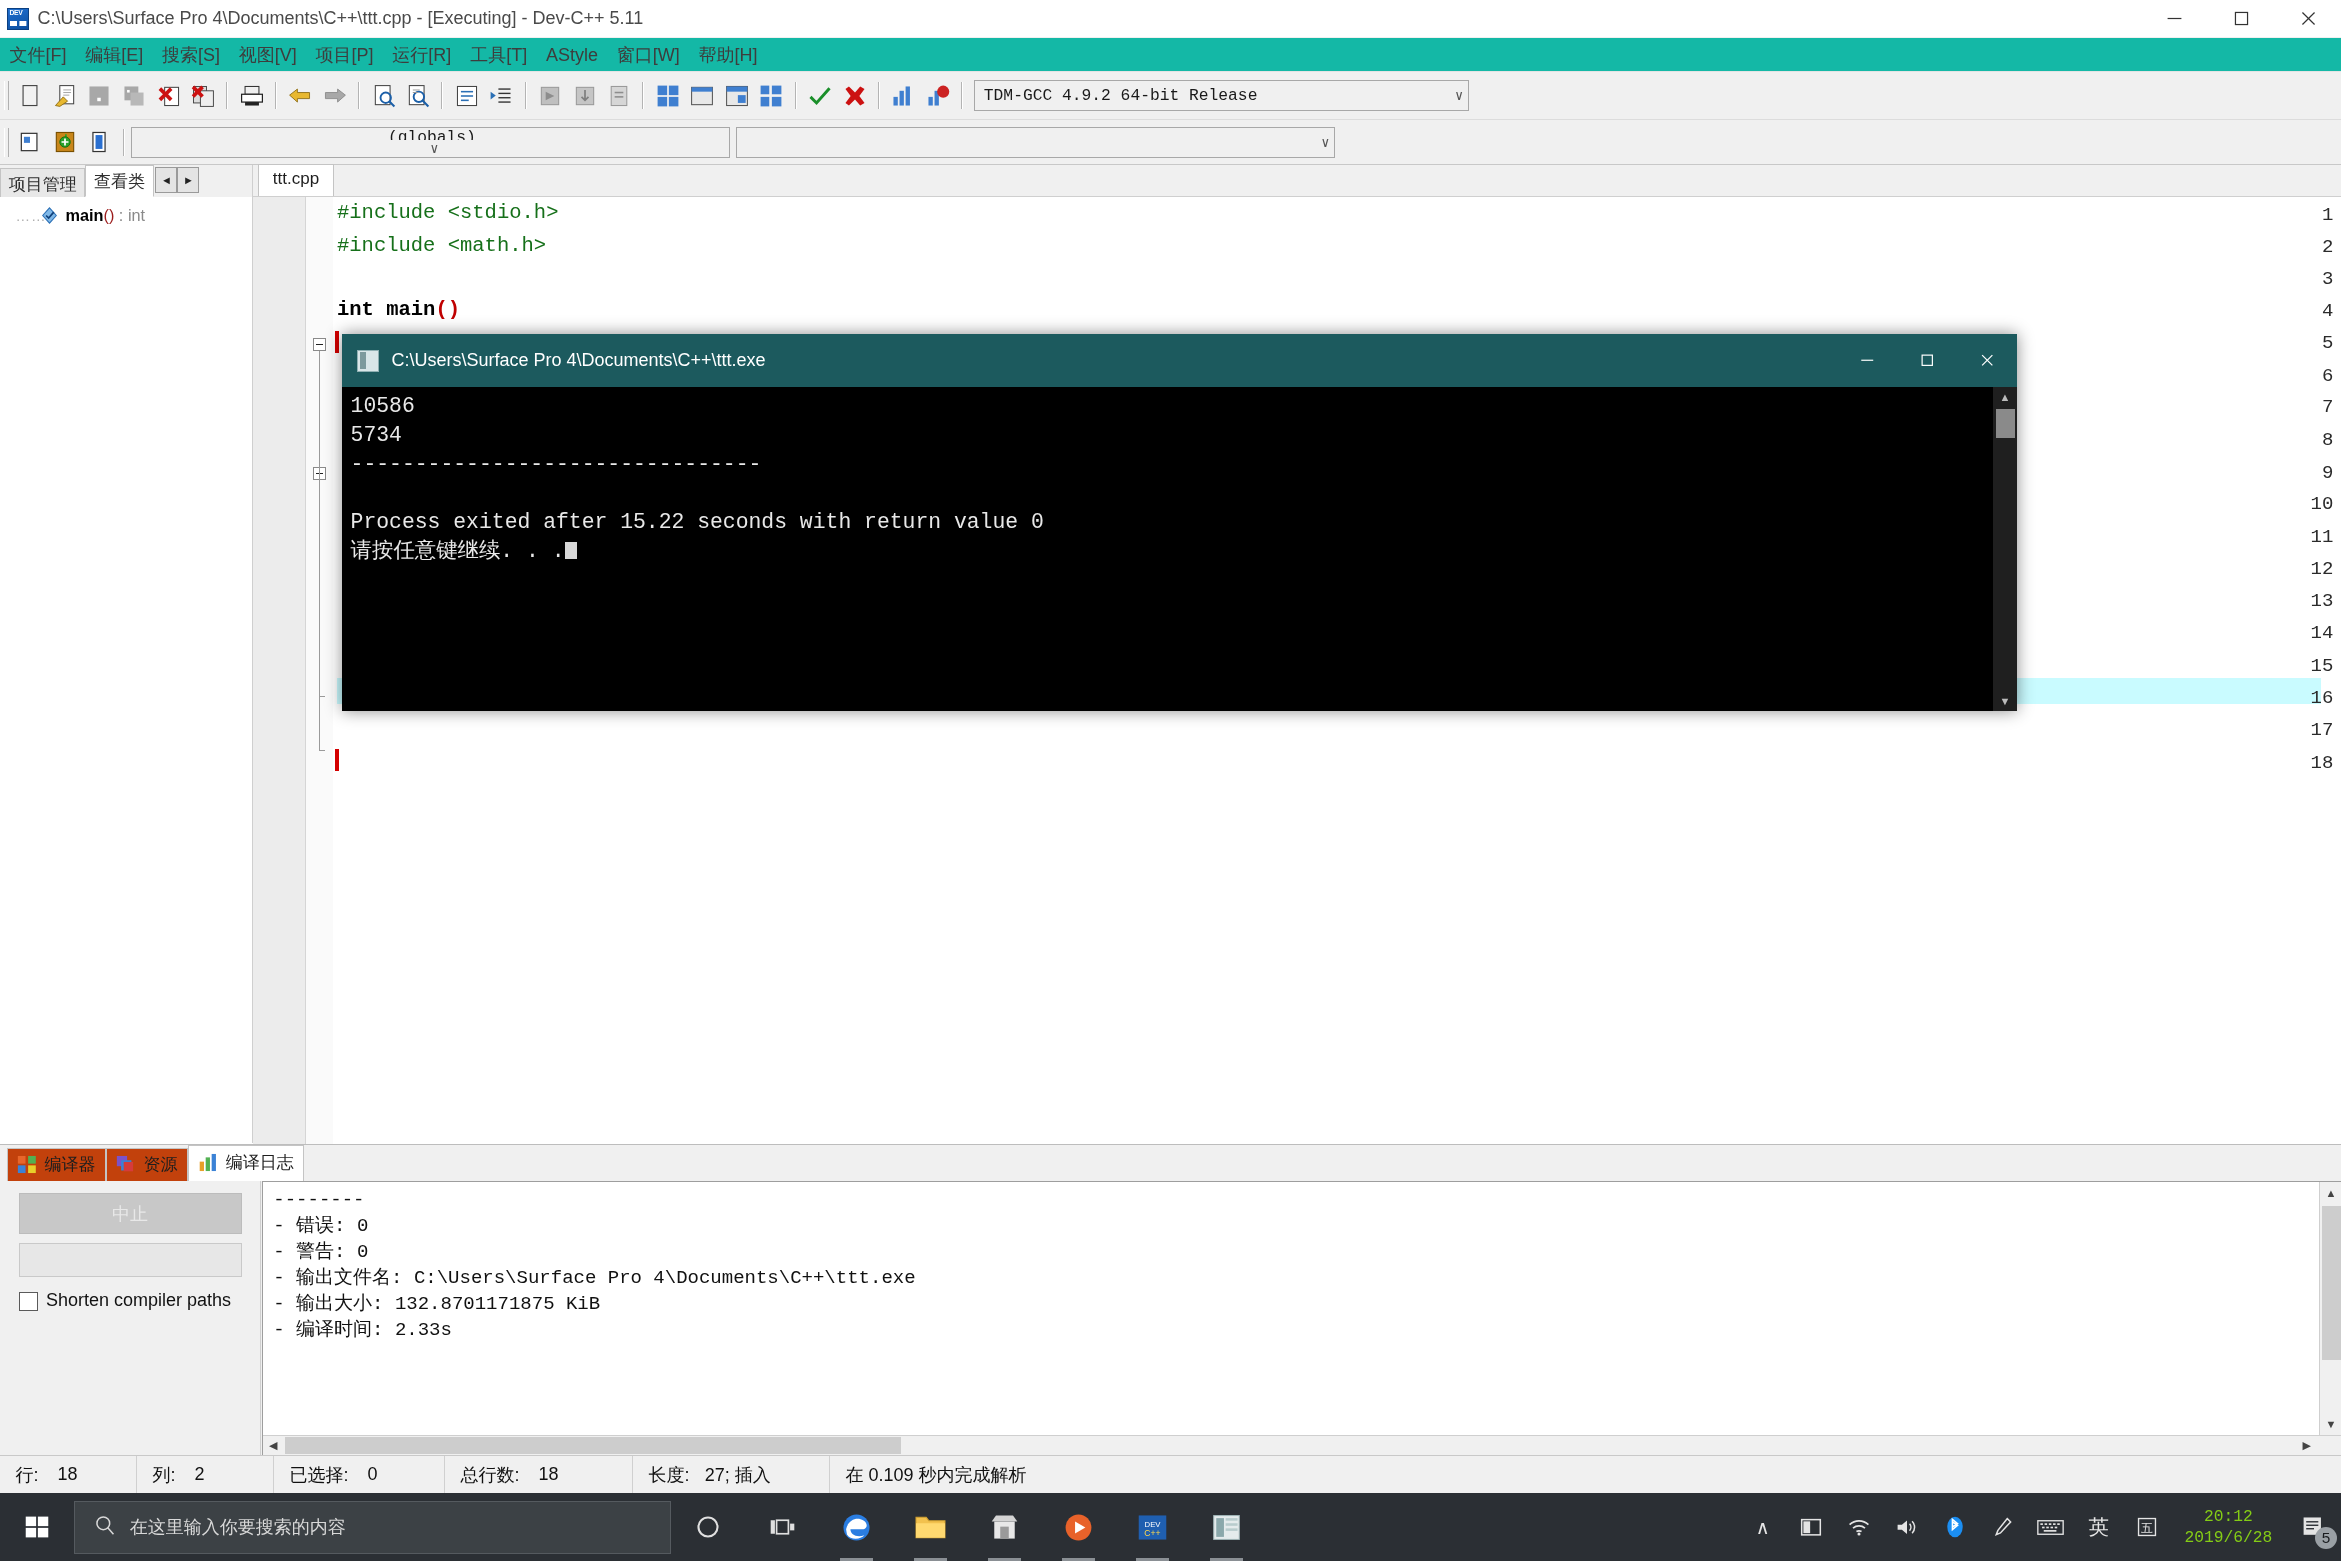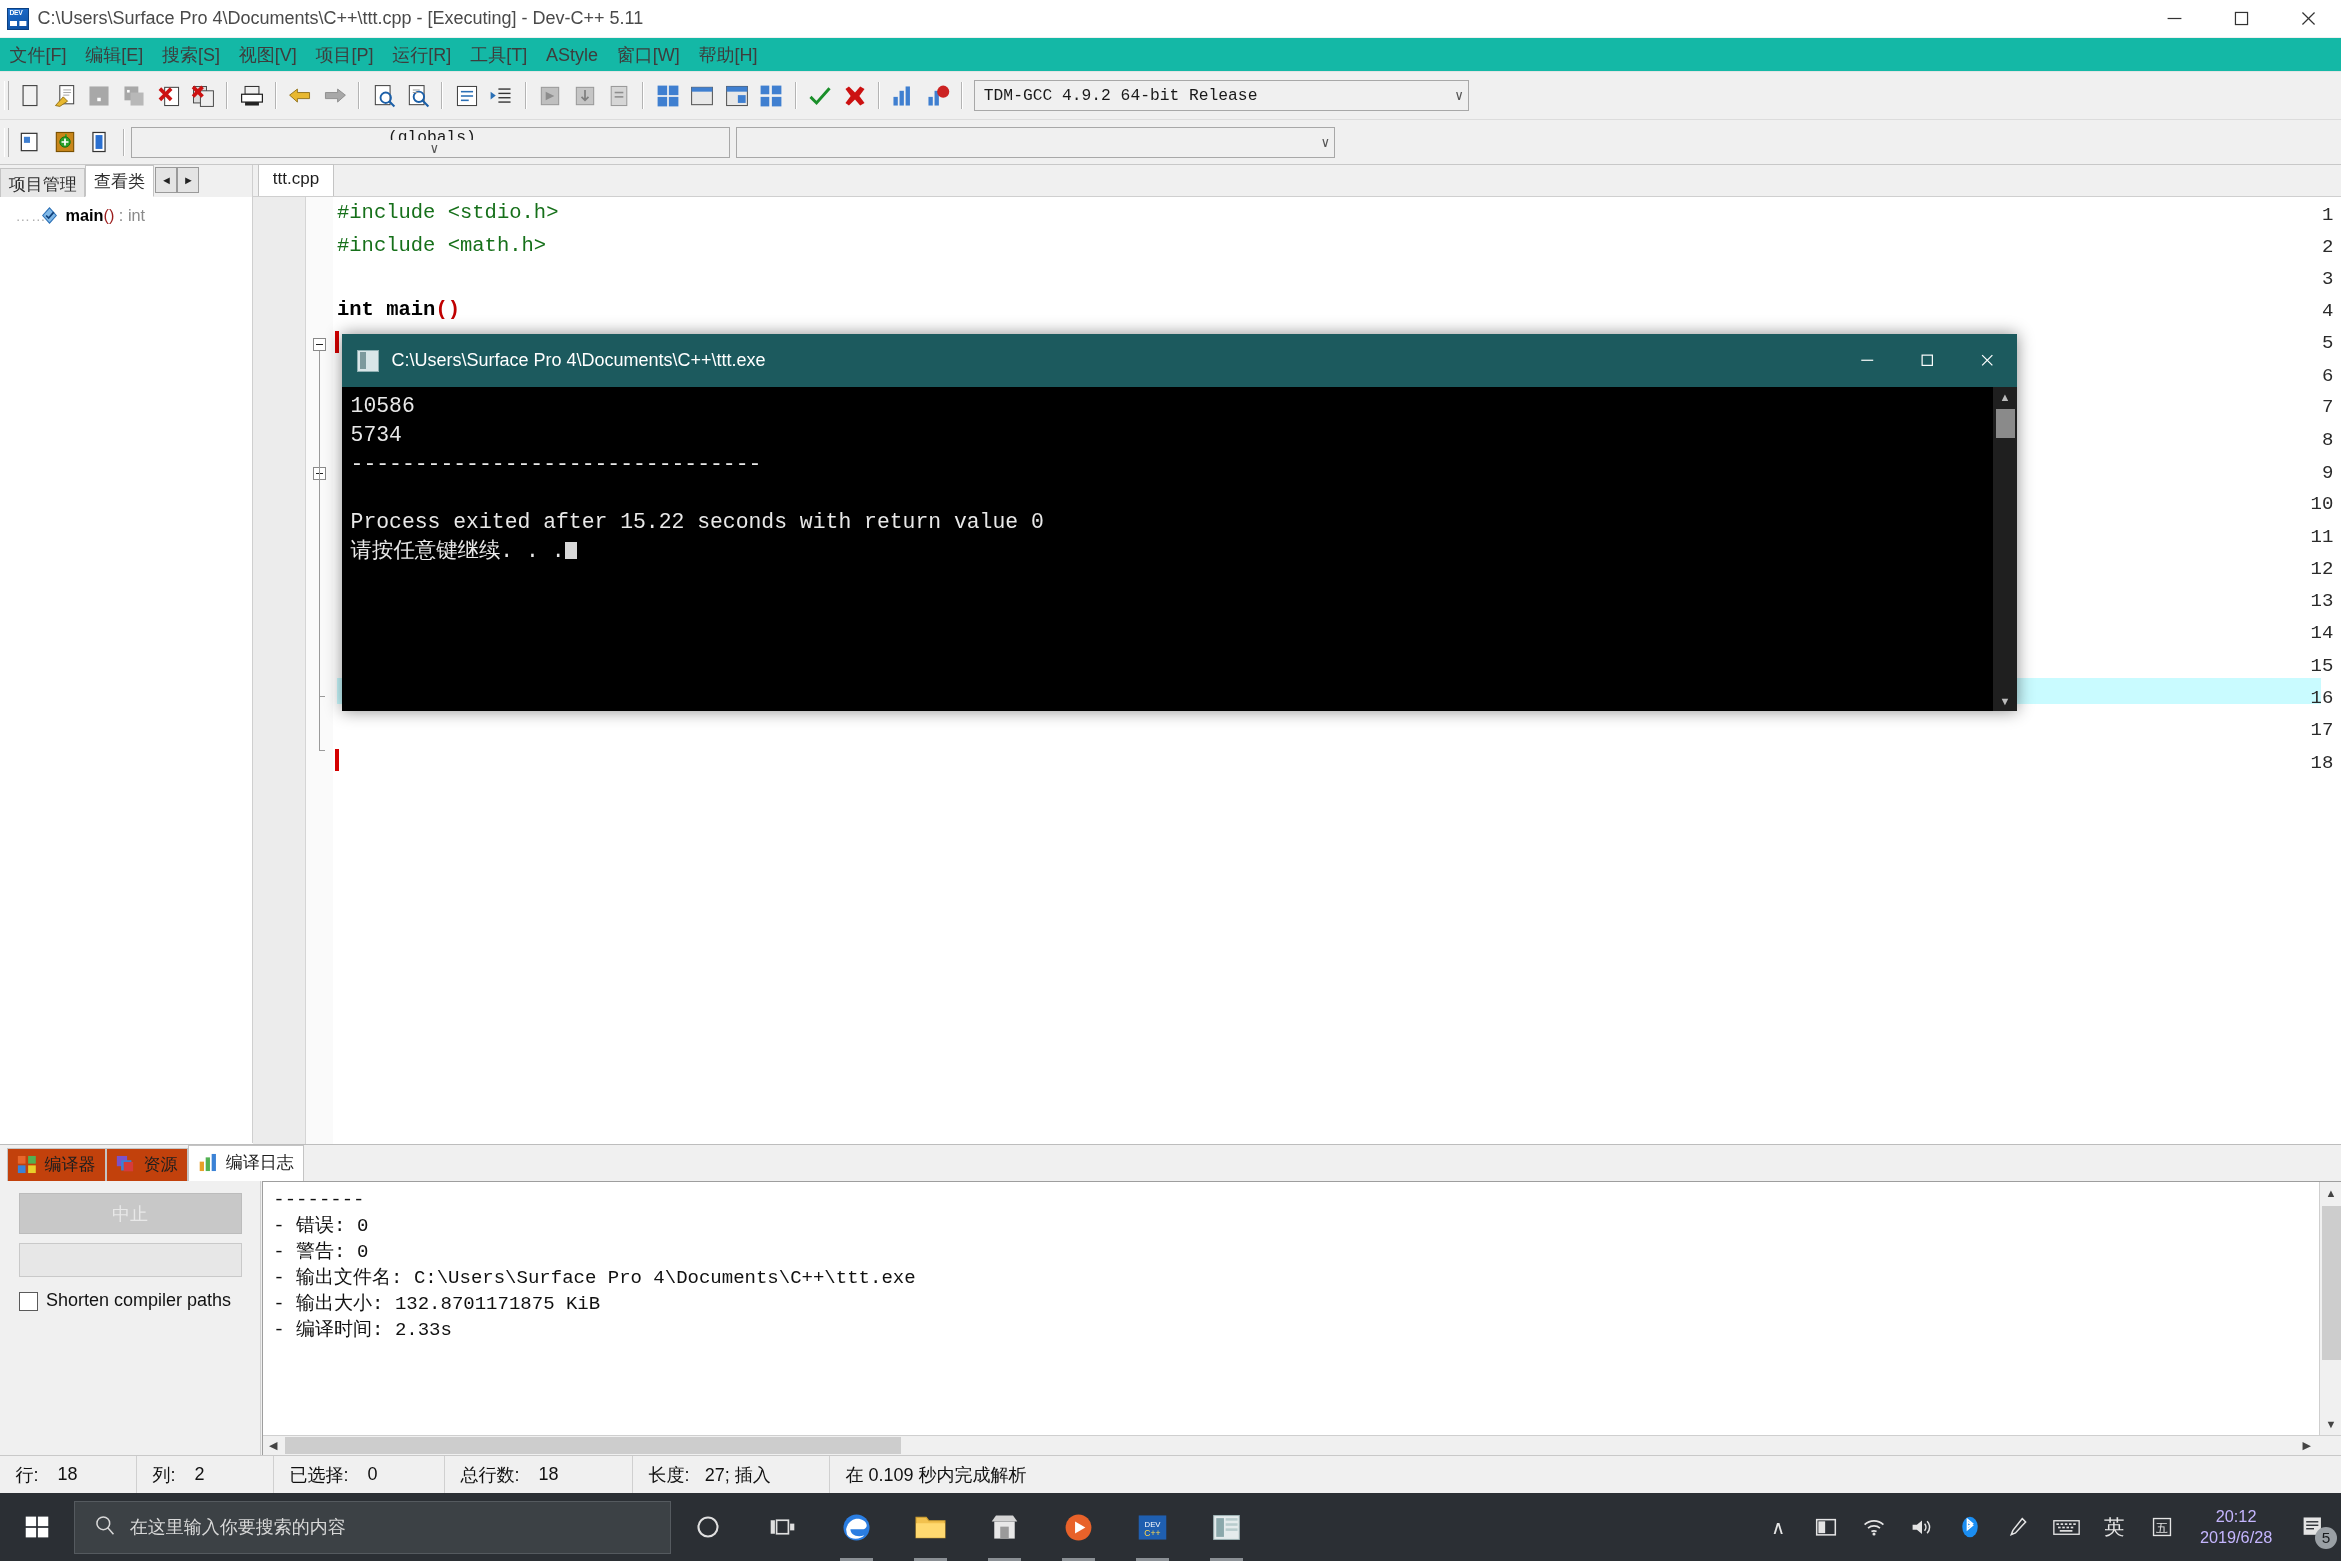--- a/index.html
+++ b/index.html
@@ -242,22 +242,22 @@
     content:""; position:absolute; left:12px; right:12px; bottom:0; height:2.6px;
     background:#3ba7ef;
   }
   .tkicon.running::after {
     content:""; position:absolute; left:20.5px; right:20.5px; bottom:0; height:2.6px;
     background:#8a8f94;
   }
   .tray { margin-left: auto; display: flex; align-items: center; height: 68px; }
   .trayicon { width: 48px; height: 68px; display: flex; align-items: center;
     justify-content: center; color: #e6e6e6; }
-  .clock { color: #c4b5fd; font-size: 16.3px; text-align: center; line-height: 21.4px;
-    padding: 0 13.7px; }
+  .clock { color: #84cc16; font-size: 16.3px; text-align: center; line-height: 21.4px;
+    padding: 0 13.7px; font-family: Liberation Mono, monospace; }
   .notif { width: 56px; height: 68px; display:flex; align-items:center;
     justify-content:center; position: relative; }
 
   
   .console {
     position: absolute; left: 342px; top: 334px; width: 1675px; height: 377px;
     box-shadow: 0 0 15.4px rgba(0,0,0,0.45);
   }
   .cons-title {
     height: 53px; background: #1c5a5e; display: flex; align-items: center;

